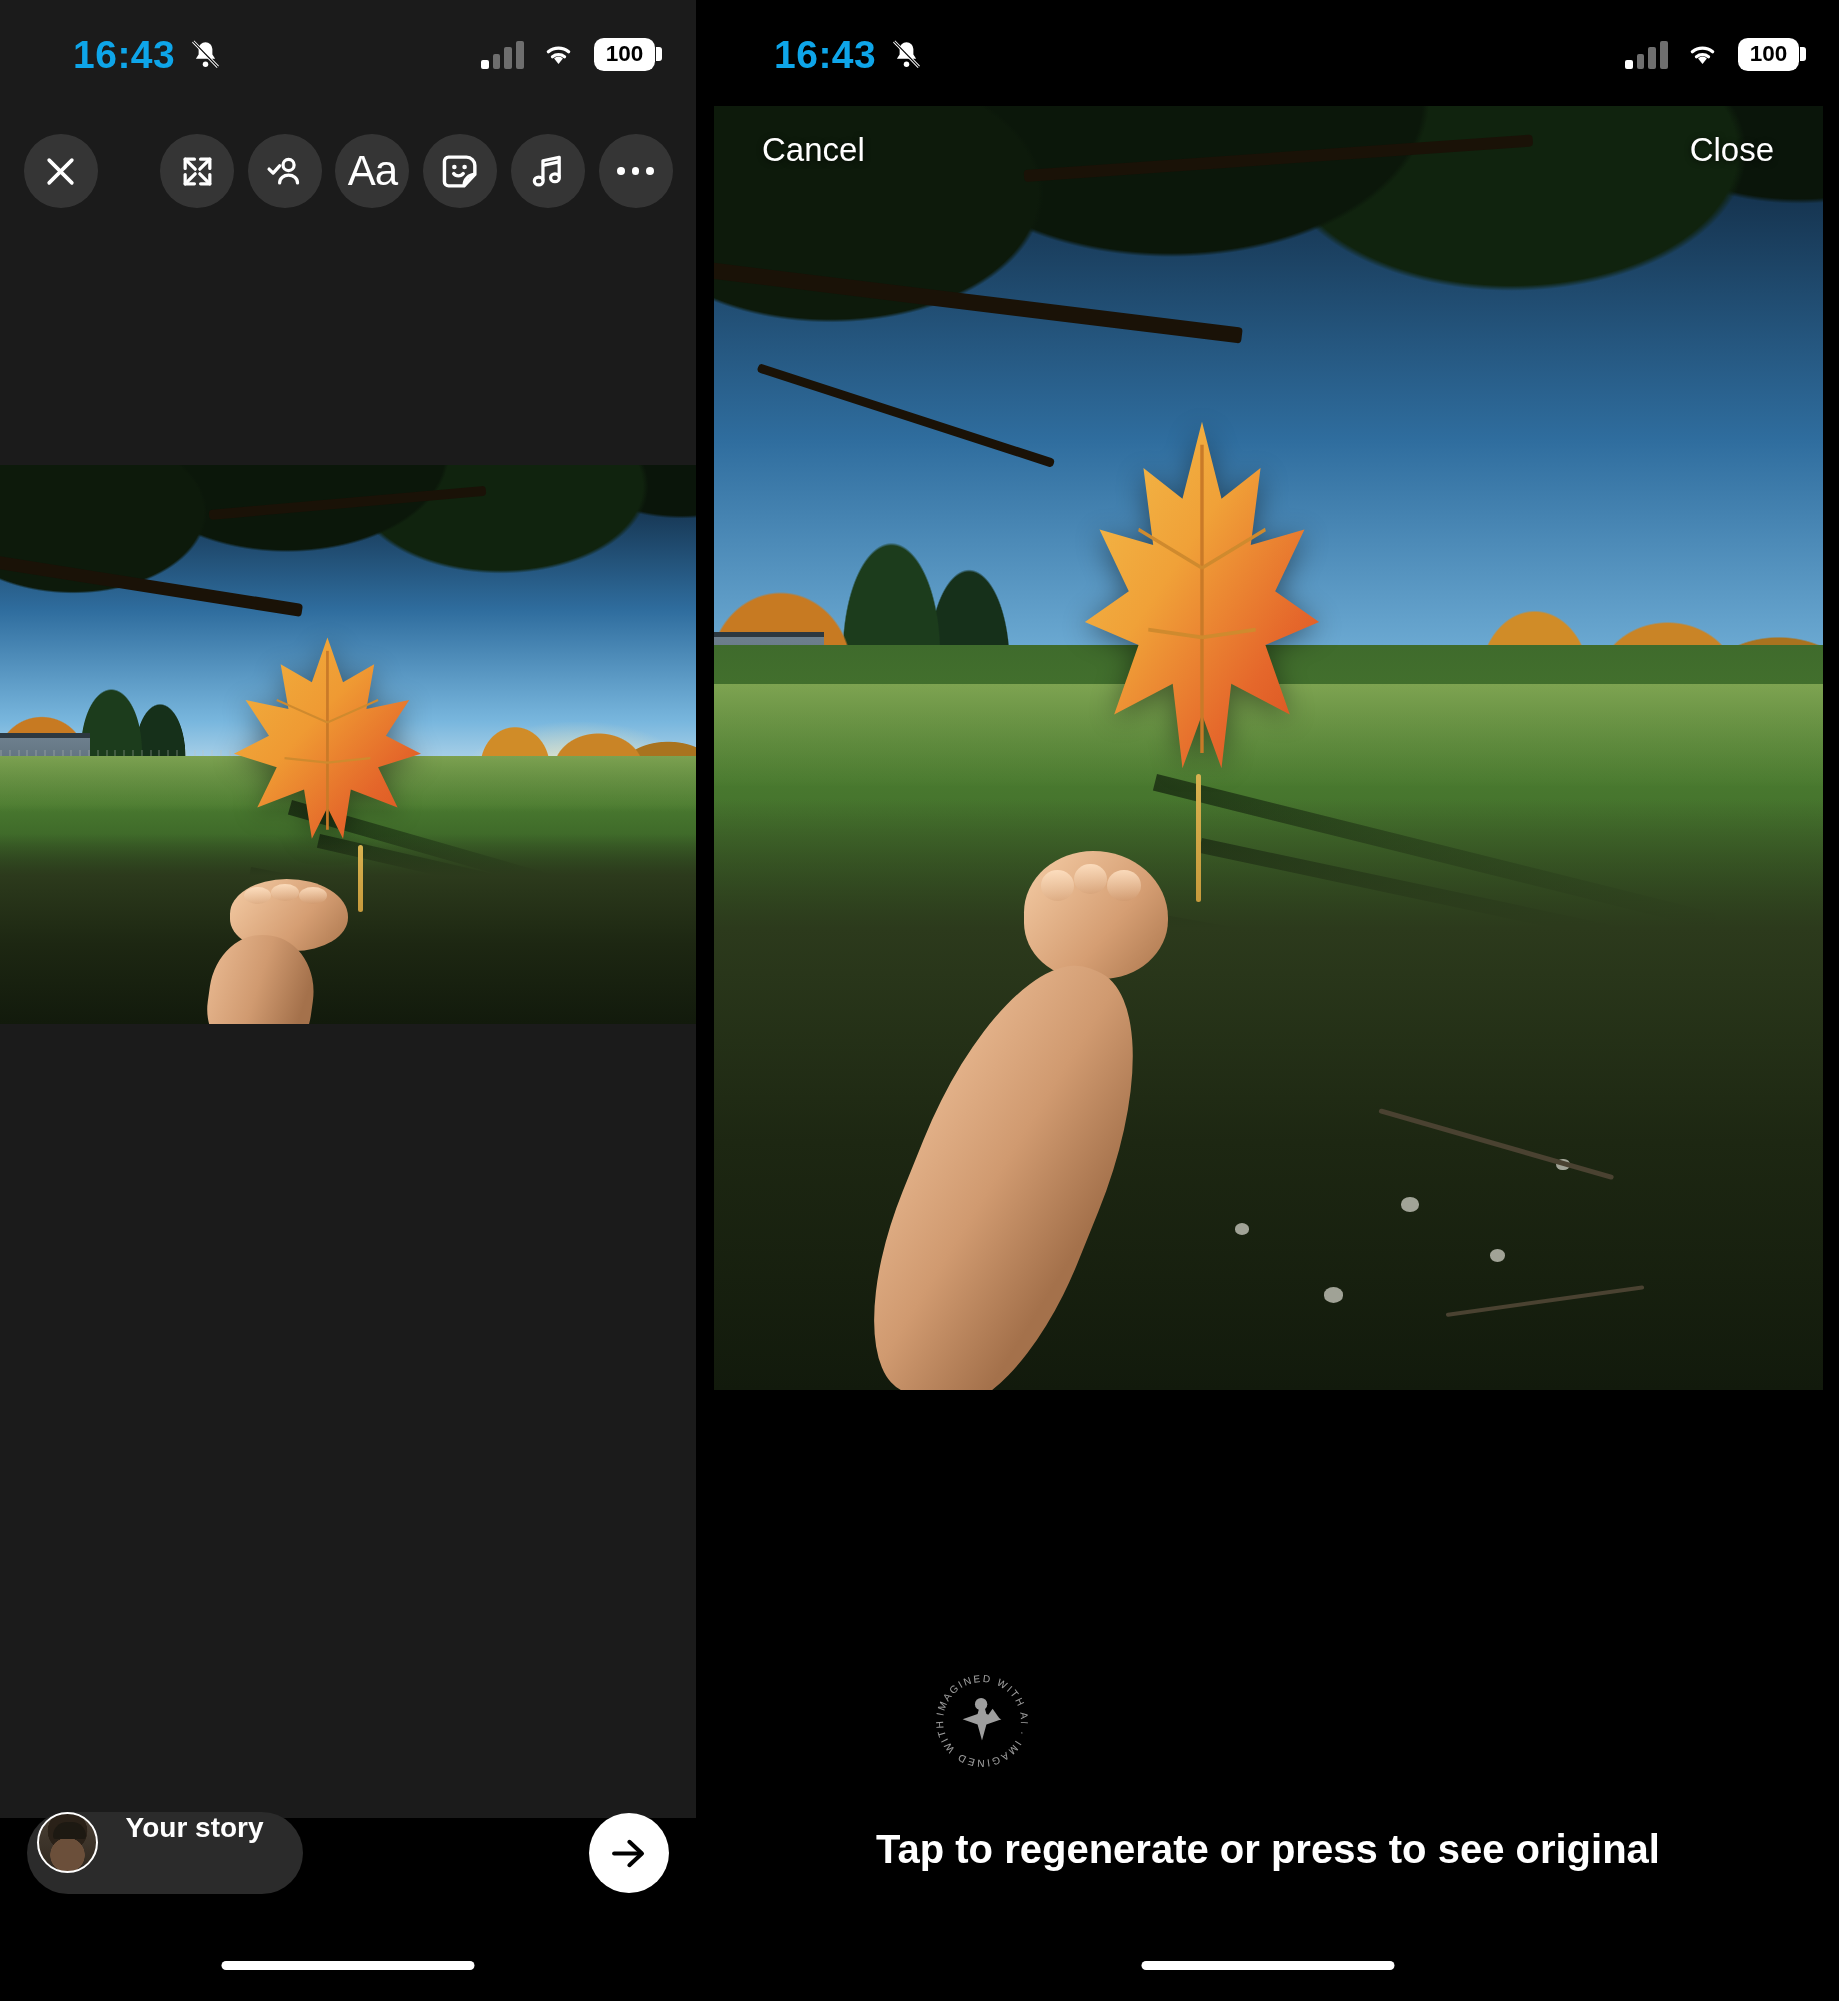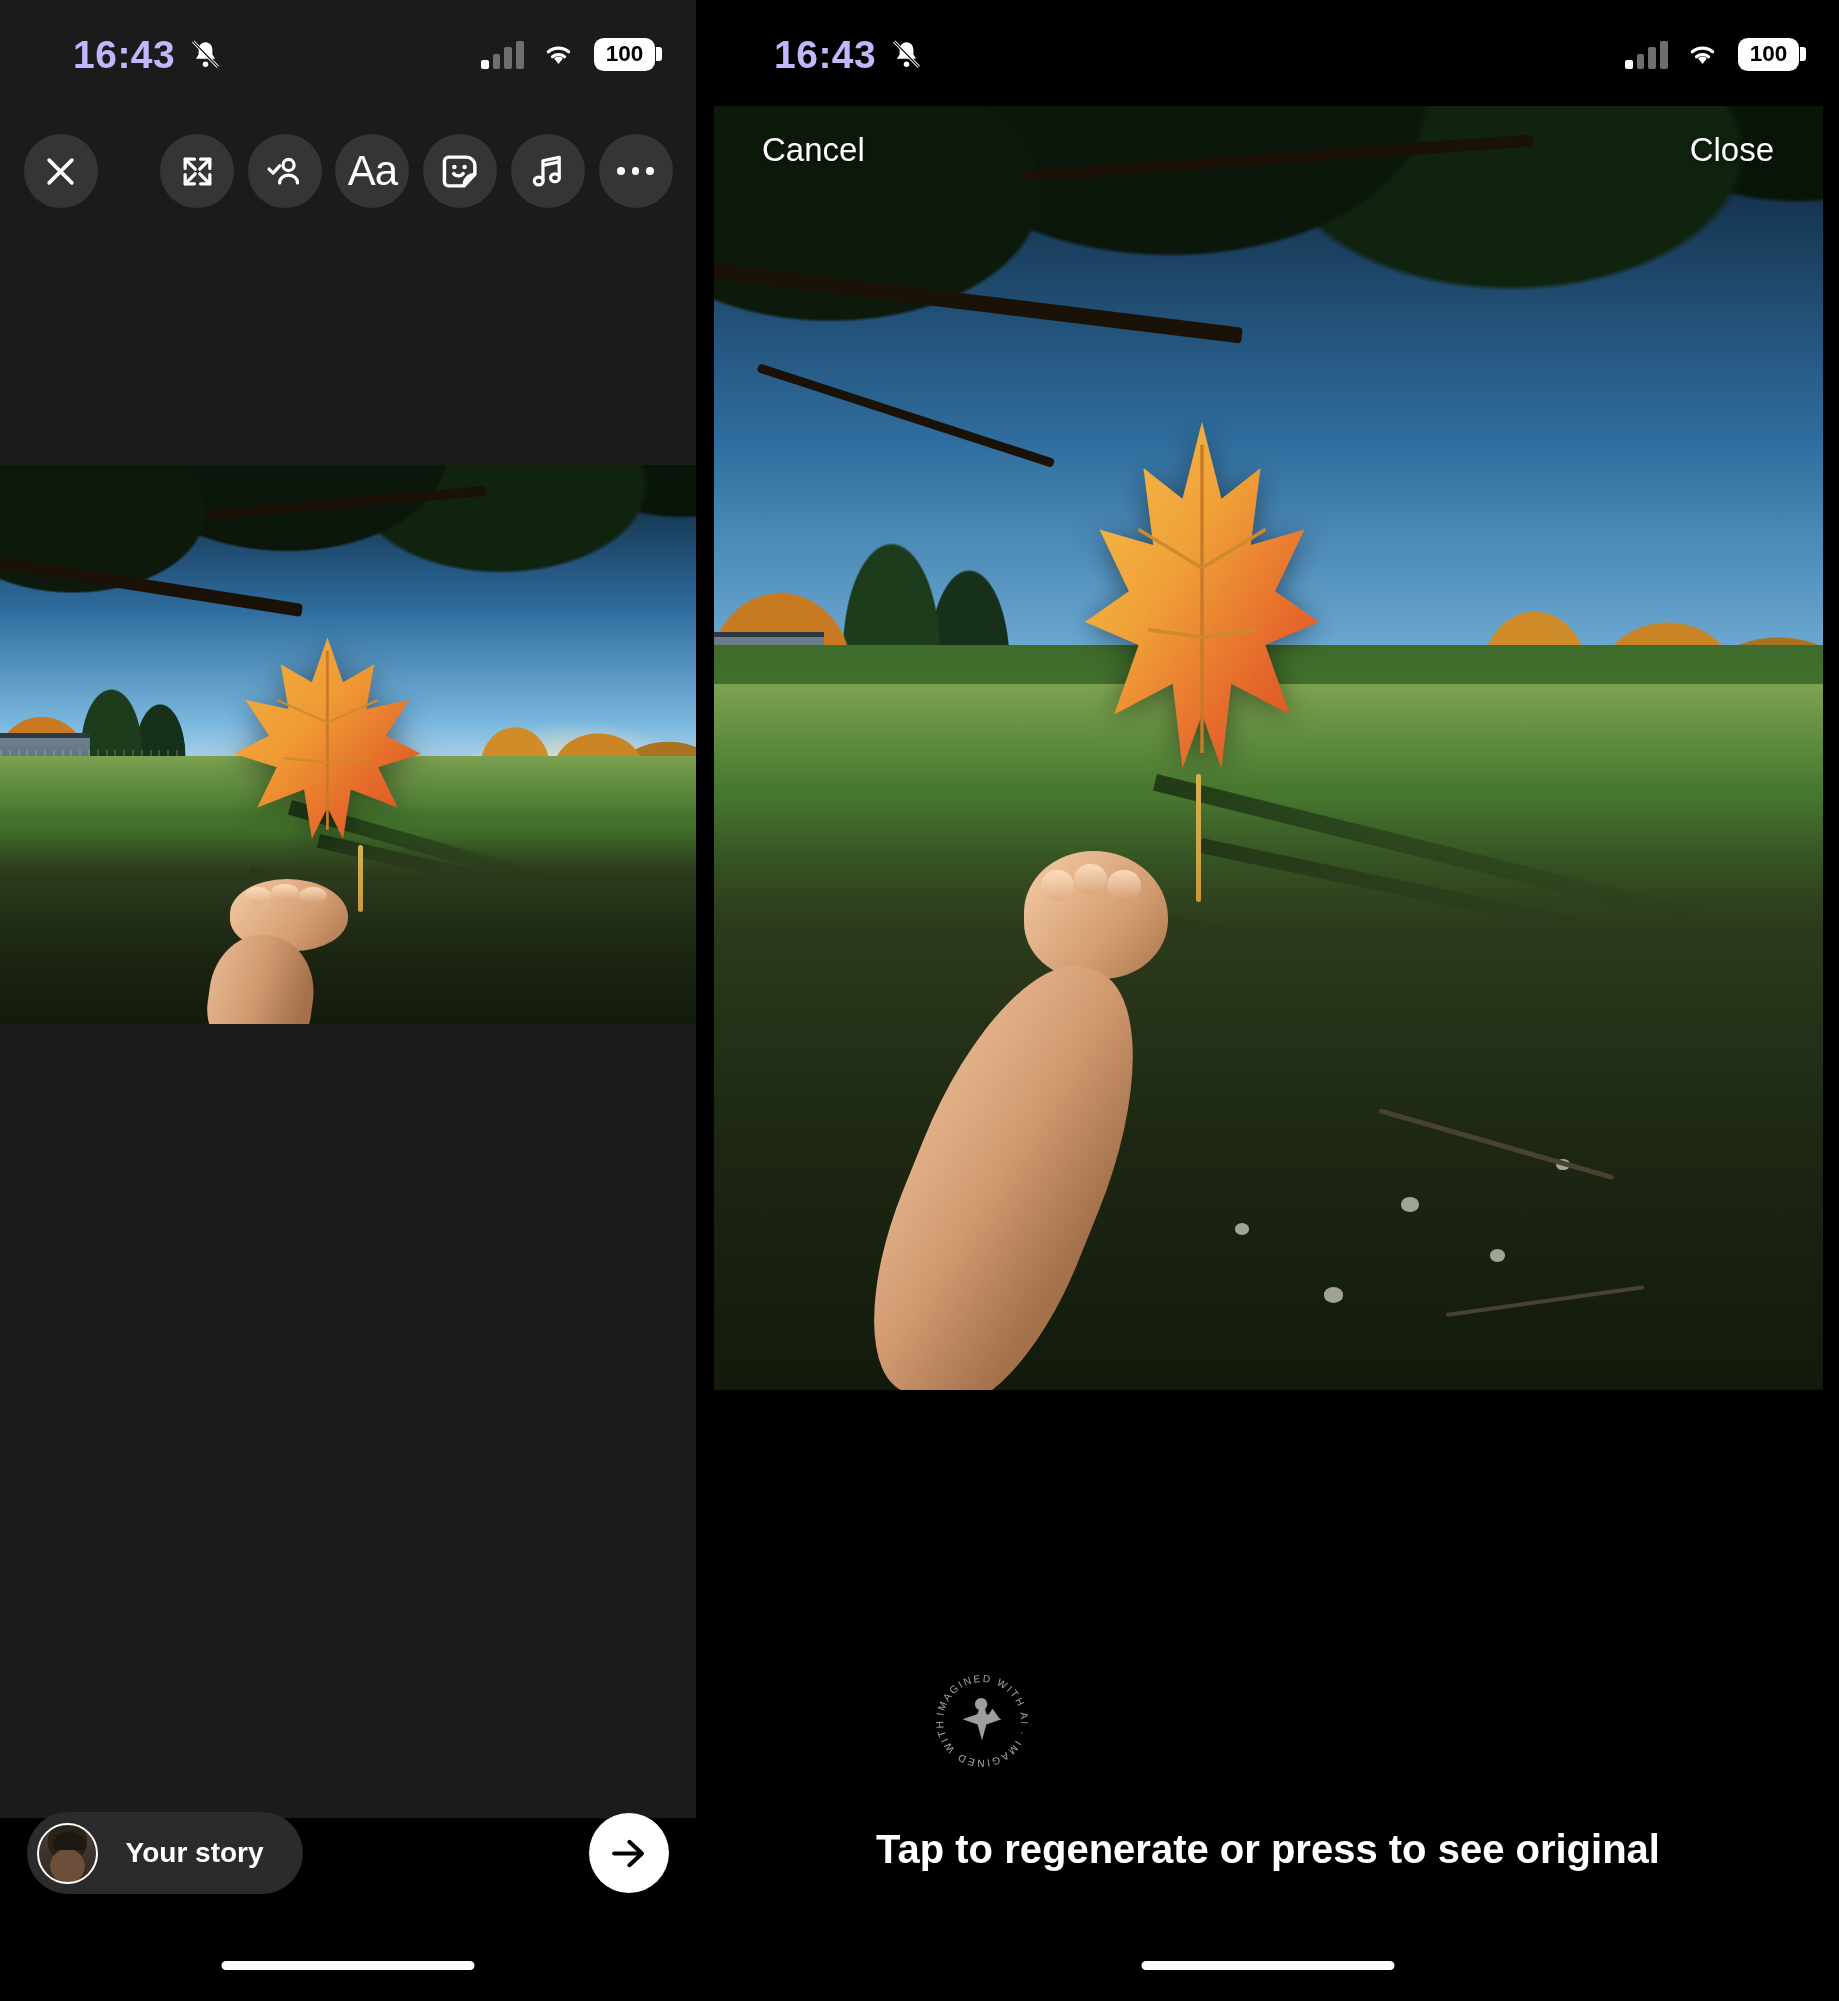--- a/index.html
+++ b/index.html
@@ -38,21 +38,21 @@
     height:108px;
     display:flex; align-items:center;
     z-index:40;
     pointer-events:none;
   }
   .sb-left {
     display:flex; align-items:center; gap:13.7px;
     margin-left:73px;
   }
   .sb-time {
-    color:#c4b5fd; font-size:39px; font-weight:600;
+    color:#0ea5e9; font-size:39px; font-weight:600;
     letter-spacing:0.5px; line-height:1;
   }
   .sb-right {
     margin-left:auto; margin-right:41px;
     display:flex; align-items:center; gap:17.6px;
   }
   .bell-mute { width:33px; height:37px; display:block; }
   .sig { display:flex; align-items:flex-end; gap:3.9px; height:29px; }
   .sig i { display:block; width:7.8px; background:#fff; border-radius:2px; }
   .sig i:nth-child(1){ height:8.8px; }
@@ -117,21 +117,21 @@
   .share-bar {
     position:absolute;
     left:0; right:0; bottom:94px;
     height:108px;
     display:flex; align-items:center;
     padding:0 27.4px;
     gap:21.6px;
     z-index:30;
   }
   .pill {
-    display:flex; align-items:center;
+    display:flex; align-items:flex-start;
     height:82px;
     background:#2b2b2b;
     border-radius:41px;
     padding-left:9.8px; padding-right:39px;
     cursor:pointer;
   }
   .pill-label {
     color:#fff; font-size:28px; font-weight:700;
     margin-left:27.4px; white-space:nowrap;
   }

